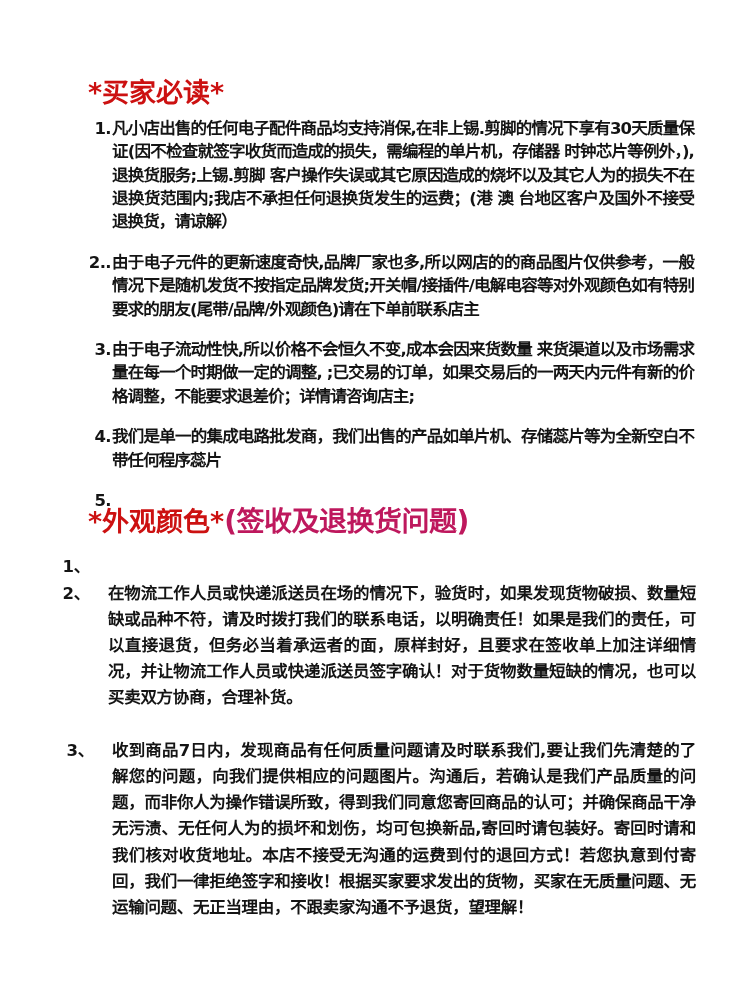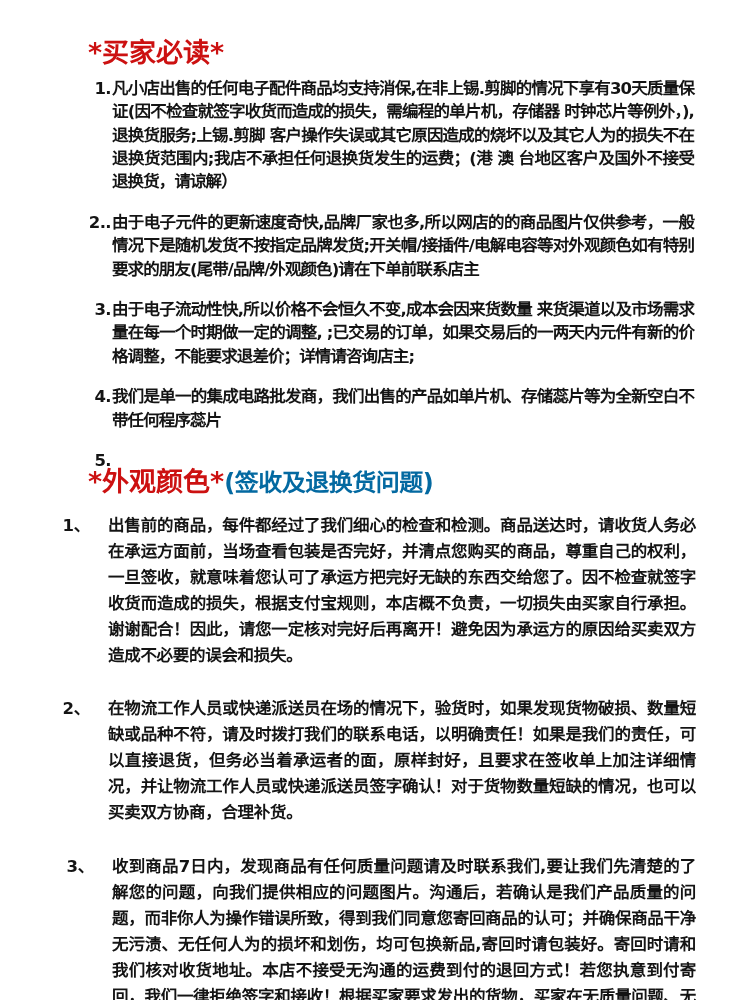--- a/index.html
+++ b/index.html
@@ -17,36 +17,37 @@
     -webkit-font-smoothing: none;
   }
 
   .page {
     width: 750px;
     height: 707px;
     box-sizing: border-box;
     padding: 16px;
     background: #ffffff;
     position: relative;
+    margin-top: 40px;
   }
 
   
   .section-heading {
     font-size: 27px;
     font-weight: bold;
     line-height: 1.1;
     letter-spacing: 0px;
     white-space: nowrap;
   }
   .heading-red {
     color: #cc1111;
   }
   .heading-suffix {
-    color: #0369a1;
-    font-size: 24px;
+    color: #be185d;
+    font-size: 28px;
     font-weight: bold;
     letter-spacing: -0.5px;
   }
 
   #heading-buyer-must-read {
     margin: 0;
     padding: 22px 0 0 72px;
   }
   #heading-receiving-notice {
     margin: 0;
@@ -169,21 +170,20 @@
   <section id="section-receiving-notice">
 
     <h1 class="section-heading" id="heading-receiving-notice">
       <span class="heading-red">*外观颜色*</span><span class="heading-suffix">(签收及退换货问题)</span>
     </h1>
 
     <ol class="list-roomy">
 
       <li>
         <span class="marker">1、</span>
-        <span class="body">出售前的商品，每件都经过了我们细心的检查和检测。商品送达时，请收货人务必在承运方面前，当场查看包装是否完好，并清点您购买的商品，尊重自己的权利，一旦签收，就意味着您认可了承运方把完好无缺的东西交给您了。因不检查就签字收货而造成的损失，根据支付宝规则，本店概不负责，一切损失由买家自行承担。谢谢配合！因此，请您一定核对完好后再离开！避免因为承运方的原因给买卖双方造成不必要的误会和损失。</span>
       </li>
 
       <li>
         <span class="marker">2、</span>
         <span class="body">在物流工作人员或快递派送员在场的情况下，验货时，如果发现货物破损、数量短缺或品种不符，请及时拨打我们的联系电话，以明确责任！如果是我们的责任，可以直接退货，但务必当着承运者的面，原样封好，且要求在签收单上加注详细情况，并让物流工作人员或快递派送员签字确认！对于货物数量短缺的情况，也可以买卖双方协商，合理补货。</span>
       </li>
 
       <li class="wide-indent">
         <span class="marker">3、</span>
         <span class="body">收到商品7日内，发现商品有任何质量问题请及时联系我们,要让我们先清楚的了解您的问题，向我们提供相应的问题图片。沟通后，若确认是我们产品质量的问题，而非你人为操作错误所致，得到我们同意您寄回商品的认可；并确保商品干净无污渍、无任何人为的损坏和划伤，均可包换新品,寄回时请包装好。寄回时请和我们核对收货地址。本店不接受无沟通的运费到付的退回方式！若您执意到付寄回，我们一律拒绝签字和接收！根据买家要求发出的货物，买家在无质量问题、无运输问题、无正当理由，不跟卖家沟通不予退货，望理解！</span>

